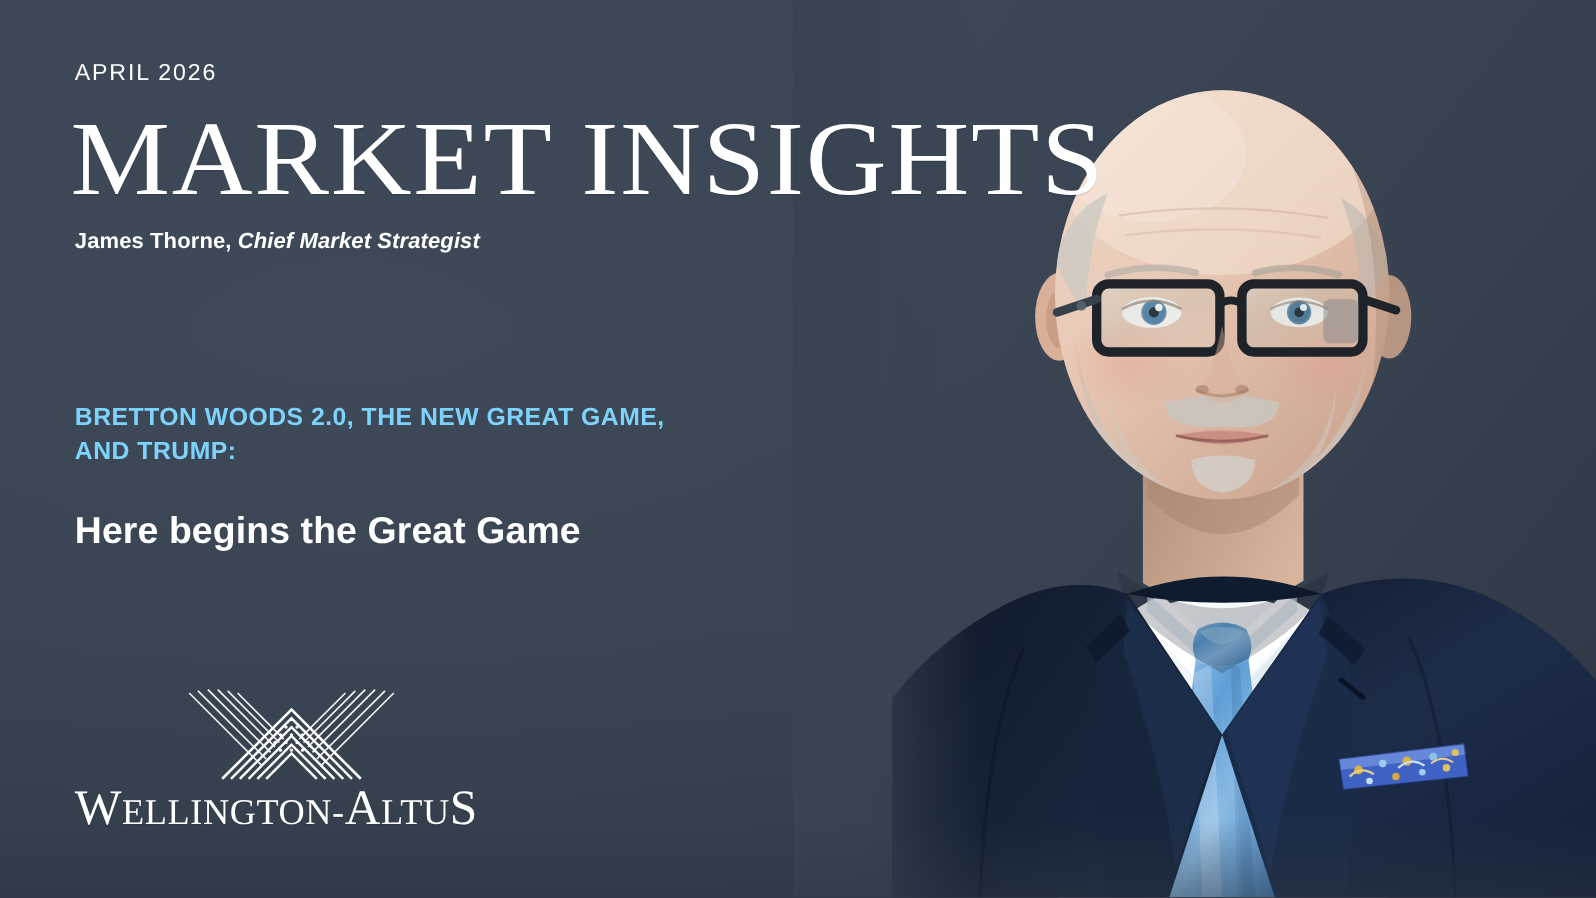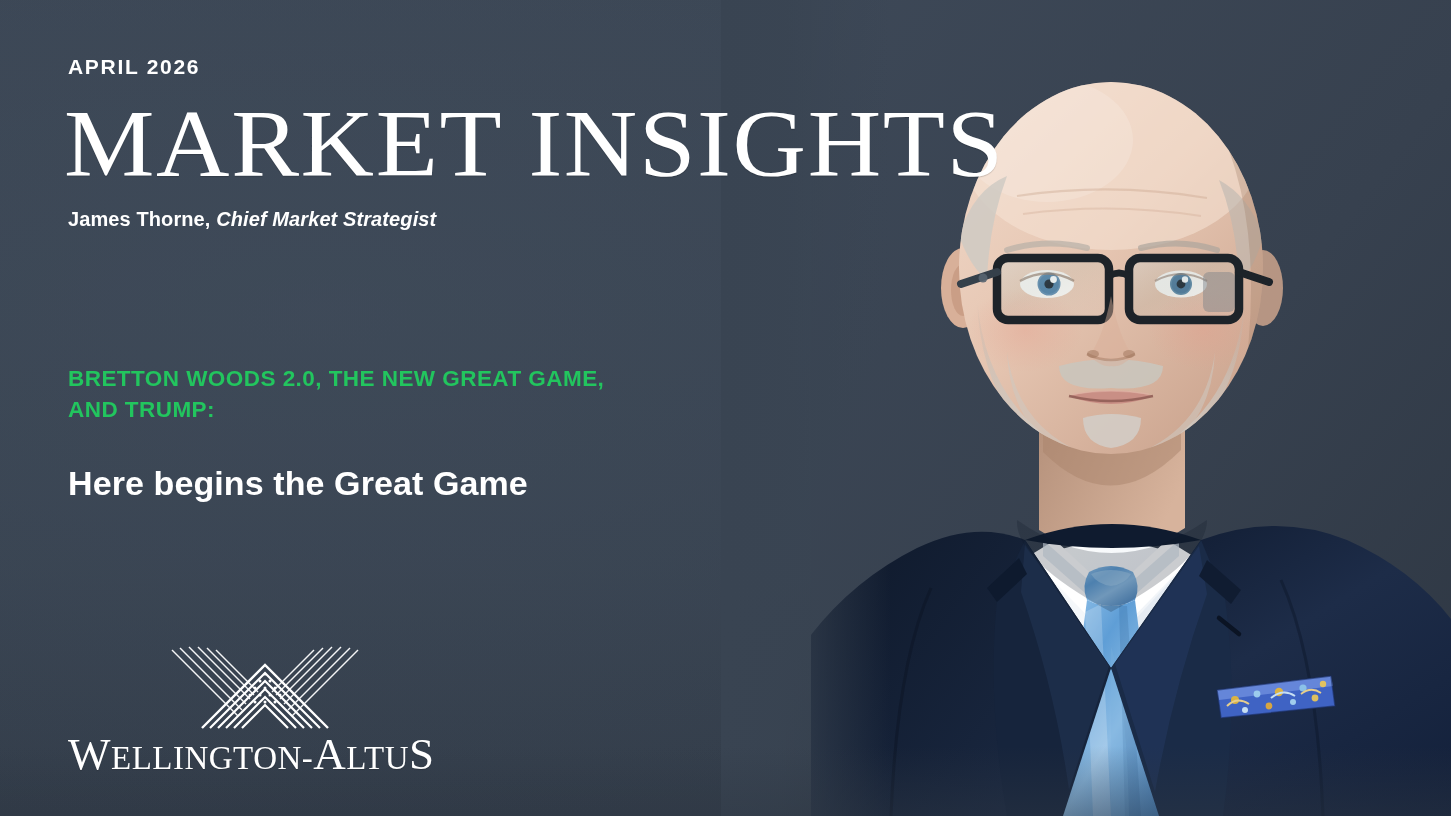--- a/index.html
+++ b/index.html
@@ -40,21 +40,21 @@
     width: 880px;
     height: 100%;
   }
 
   .kicker {
     position: absolute;
     top: 55px;
     left: 0;
     font-size: 21px;
     letter-spacing: 1.7px;
-    font-weight: 700;
+    font-weight: 400;
     color: #ffffff;
     white-space: nowrap;
   }
 
   .masthead {
     position: absolute;
     top: 96px;
     left: -4px;
     font-family: "Liberation Serif", "DejaVu Serif", serif;
     font-size: 96px;
@@ -85,39 +85,39 @@
 
   .eyebrow {
     position: absolute;
     top: 364px;
     left: 0;
     width: 700px;
     font-size: 22.5px;
     font-weight: 600;
     letter-spacing: 0.45px;
     line-height: 1.36;
-    color: #22c55e;
+    color: #7dd3fc;
   }
 
   .headline {
     position: absolute;
     top: 464px;
     left: 0;
     font-size: 34px;
     font-weight: 700;
     letter-spacing: 0.1px;
     color: #ffffff;
     white-space: nowrap;
   }
 
   
   .logo {
     position: absolute;
     left: 68px;
-    top: 644px;
+    top: 624px;
     width: 400px;
   }
   .logo-mark {
     display: block;
     margin-left: 102px;
     width: 190px;
     height: 86px;
   }
   .logo-word {
     display: block;

